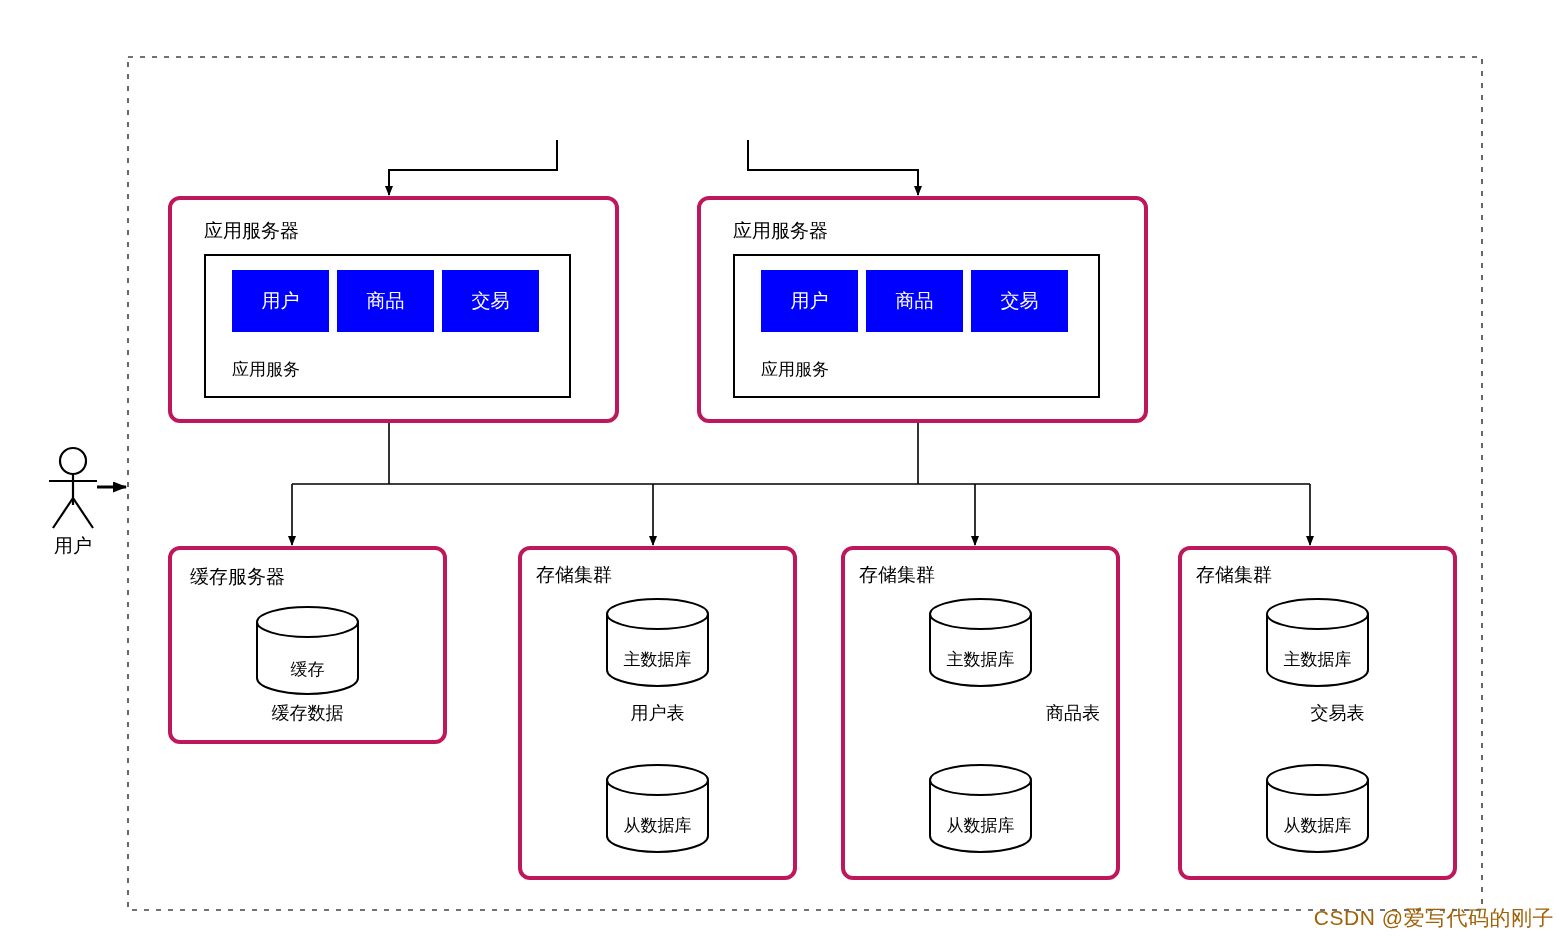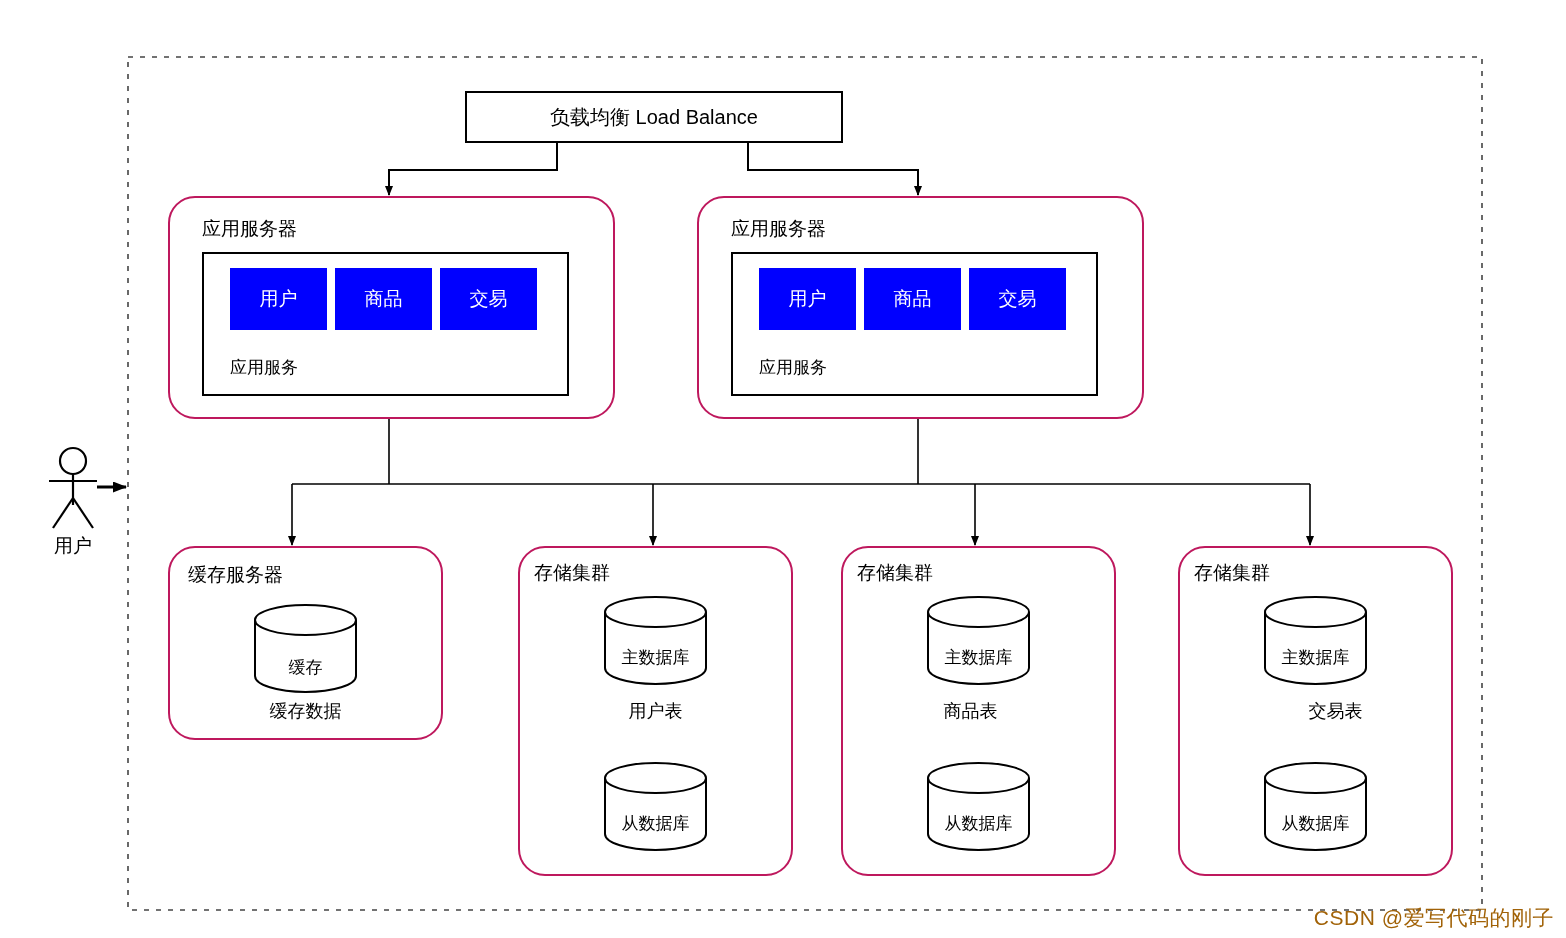--- a/index.html
+++ b/index.html
@@ -44,22 +44,22 @@
   .lb-box {
     position: absolute;
     border: 2px solid #000;
     background: #fff;
     display: flex;
     align-items: center;
     justify-content: center;
   }
   .rounded-box {
     position: absolute;
-    border: 2px solid #be185d;
-    border-radius: 27px;
+    border: 4px solid #be185d;
+    border-radius: 12px;
     background: #fff;
   }
   .inner-rect {
     position: absolute;
     border: 2px solid #000;
     background: #fff;
   }
   .svc {
     position: absolute;
     background: #0000ff;
@@ -143,23 +143,20 @@
     <line x1="292" y1="484" x2="1310" y2="484" stroke="#000" stroke-width="1.6"></line>
 
     <line x1="292" y1="484" x2="292" y2="545" stroke="#000" stroke-width="1.6" marker-end="url(#arrowhead)"></line>
     <line x1="653" y1="484" x2="653" y2="545" stroke="#000" stroke-width="1.6" marker-end="url(#arrowhead)"></line>
     <line x1="975" y1="484" x2="975" y2="545" stroke="#000" stroke-width="1.6" marker-end="url(#arrowhead)"></line>
     <line x1="1310" y1="484" x2="1310" y2="545" stroke="#000" stroke-width="1.6" marker-end="url(#arrowhead)"></line>
   </svg>
 
   <div class="actor-label" style="left:43px; top:533px; width:60px;">用户</div>
 
-  <div class="lb-box" style="left:465px; top:91px; width:374px; height:48px;">
-    <span class="lbl-lb">负载均衡 Load Balance</span>
-  </div>
 
   <div class="rounded-box" style="left:168px; top:196px; width:443px; height:219px;">
     <div class="box-title" style="left:32px; top:18px;">应用服务器</div>
     <div class="inner-rect" style="left:32px; top:54px; width:363px; height:140px;">
       <div class="svc" style="left:26px; top:14px; width:97px; height:62px;">用户</div>
       <div class="svc" style="left:131px; top:14px; width:97px; height:62px;">商品</div>
       <div class="svc" style="left:236px; top:14px; width:97px; height:62px;">交易</div>
       <div class="lbl" style="left:26px; top:105px;">应用服务</div>
     </div>
   </div>
@@ -207,21 +204,21 @@
 
   <div class="rounded-box" style="left:841px; top:546px; width:271px; height:326px;">
     <div class="box-title" style="left:14px; top:12px;">存储集群</div>
     <div class="cyl" style="left:83px; top:48px; width:105px; height:88px;">
       <svg width="105" height="88" viewBox="0 0 105 88">
         <path d="M2,16 L2,72 A50.5,16 0 0 0 103,72 L103,16" fill="#fff" stroke="#000" stroke-width="2"></path>
         <ellipse cx="52.5" cy="16" rx="50.5" ry="15" fill="#fff" stroke="#000" stroke-width="2"></ellipse>
       </svg>
       <div class="cyl-text" style="top:50px;">主数据库</div>
     </div>
-    <div class="lbl-caption lbl" style="left:0; top:154px; width:255px; text-align:center;">商品表</div>
+    <div class="lbl-caption lbl" style="left:0; top:154px; width:255px; text-align:right;">商品表</div>
     <div class="cyl" style="left:83px; top:214px; width:105px; height:88px;">
       <svg width="105" height="88" viewBox="0 0 105 88">
         <path d="M2,16 L2,72 A50.5,16 0 0 0 103,72 L103,16" fill="#fff" stroke="#000" stroke-width="2"></path>
         <ellipse cx="52.5" cy="16" rx="50.5" ry="15" fill="#fff" stroke="#000" stroke-width="2"></ellipse>
       </svg>
       <div class="cyl-text" style="top:50px;">从数据库</div>
     </div>
   </div>
 
   <div class="rounded-box" style="left:1178px; top:546px; width:271px; height:326px;">

